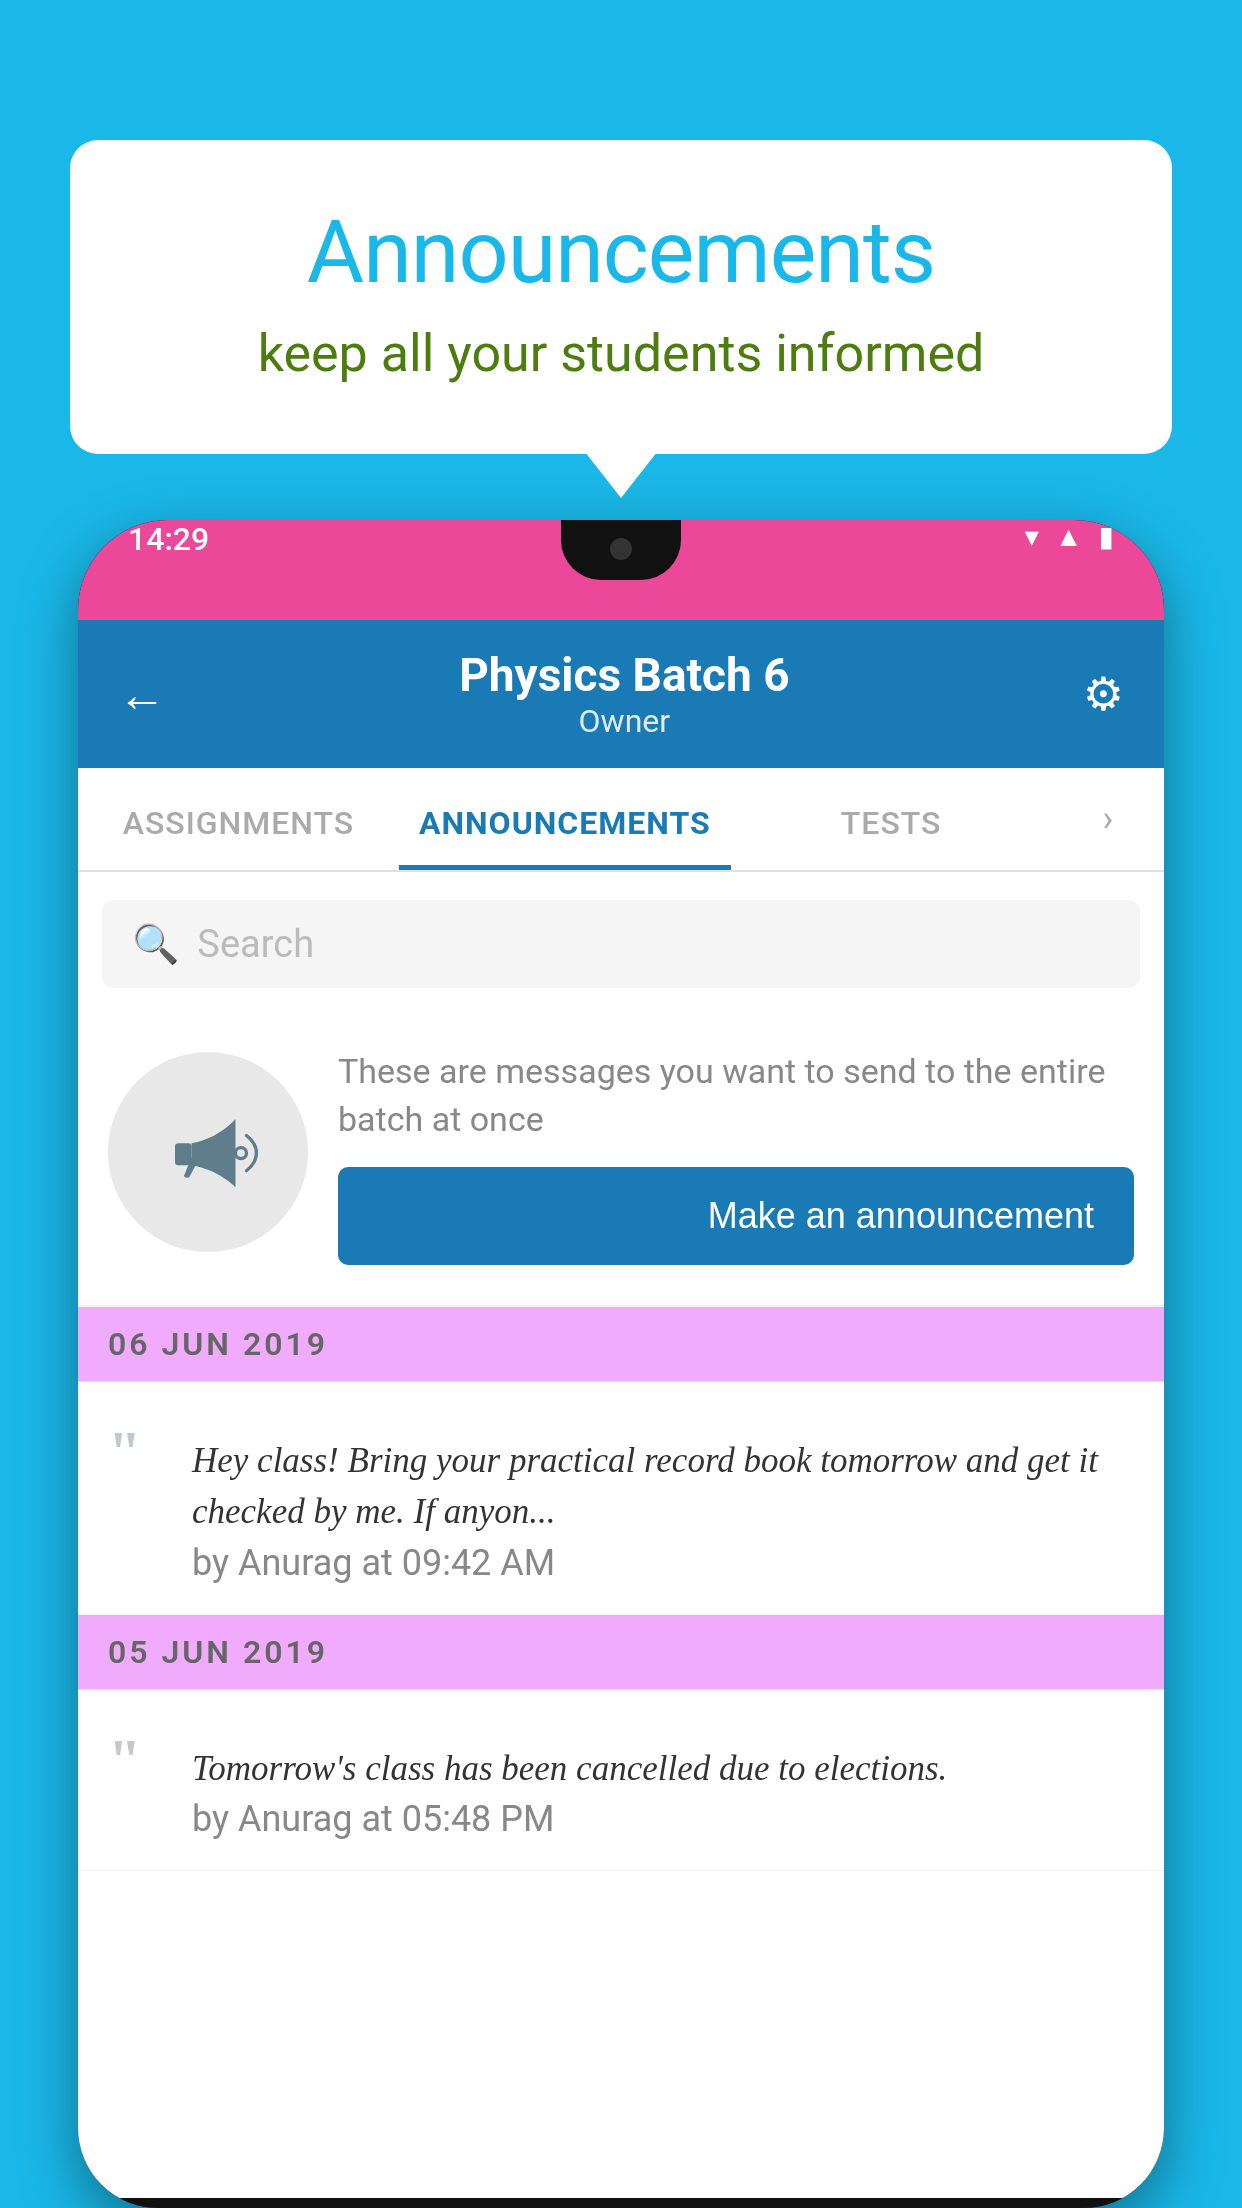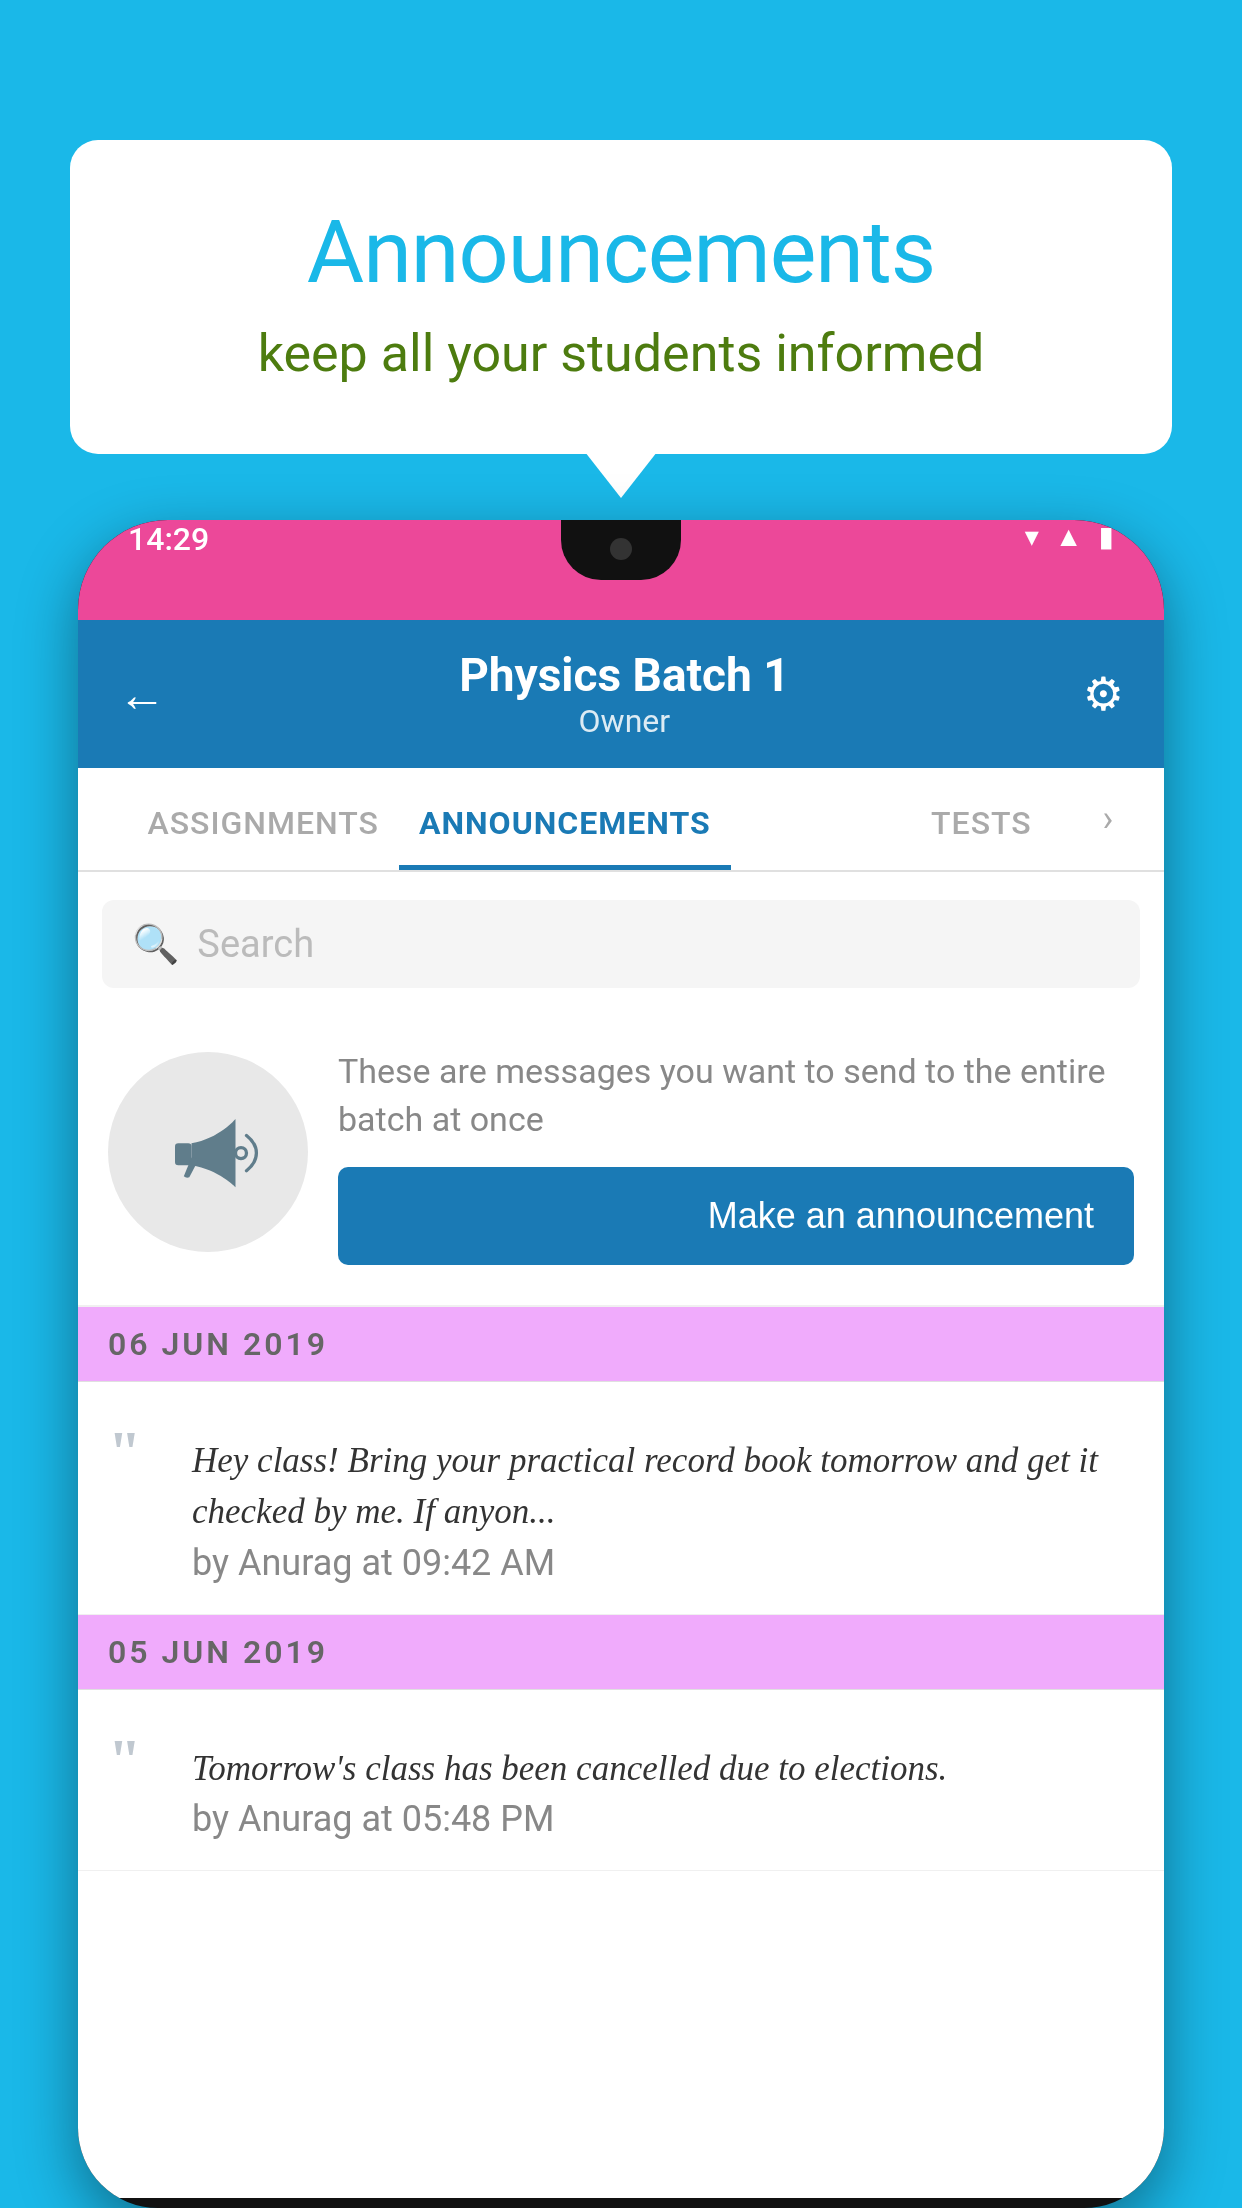--- a/index.html
+++ b/index.html
@@ -150,21 +150,21 @@
     
     .tabs-bar {
       background: white;
       display: flex;
       align-items: stretch;
       border-bottom: 2px solid #e0e0e0;
       overflow: hidden;
     }
     .tab {
       flex: 1;
-      text-align: right;
+      text-align: center;
       padding: 36px 20px 28px;
       font-size: 32px;
       font-weight: 500;
       color: #aaa;
       letter-spacing: 1px;
       cursor: pointer;
       position: relative;
       text-transform: uppercase;
     }
     .tab.active {
@@ -321,21 +321,21 @@
     <div class="status-icons">
       <span>▾</span>
       <span>▲</span>
       <span>▮</span>
     </div>
   </div>
 
   <div class="app-header">
     <span class="back-arrow">←</span>
     <div class="app-header-center">
-      <div class="app-header-title">Physics Batch 1</div>
+      <div class="app-header-title">Physics Batch 6</div>
       <div class="app-header-subtitle">Owner</div>
     </div>
     <span class="gear-icon">⚙</span>
   </div>
 
   <div class="tabs-bar">
     <div class="tab">ASSIGNMENTS</div>
     <div class="tab active">ANNOUNCEMENTS</div>
     <div class="tab">TESTS</div>
     <div class="tab-more">›</div>

